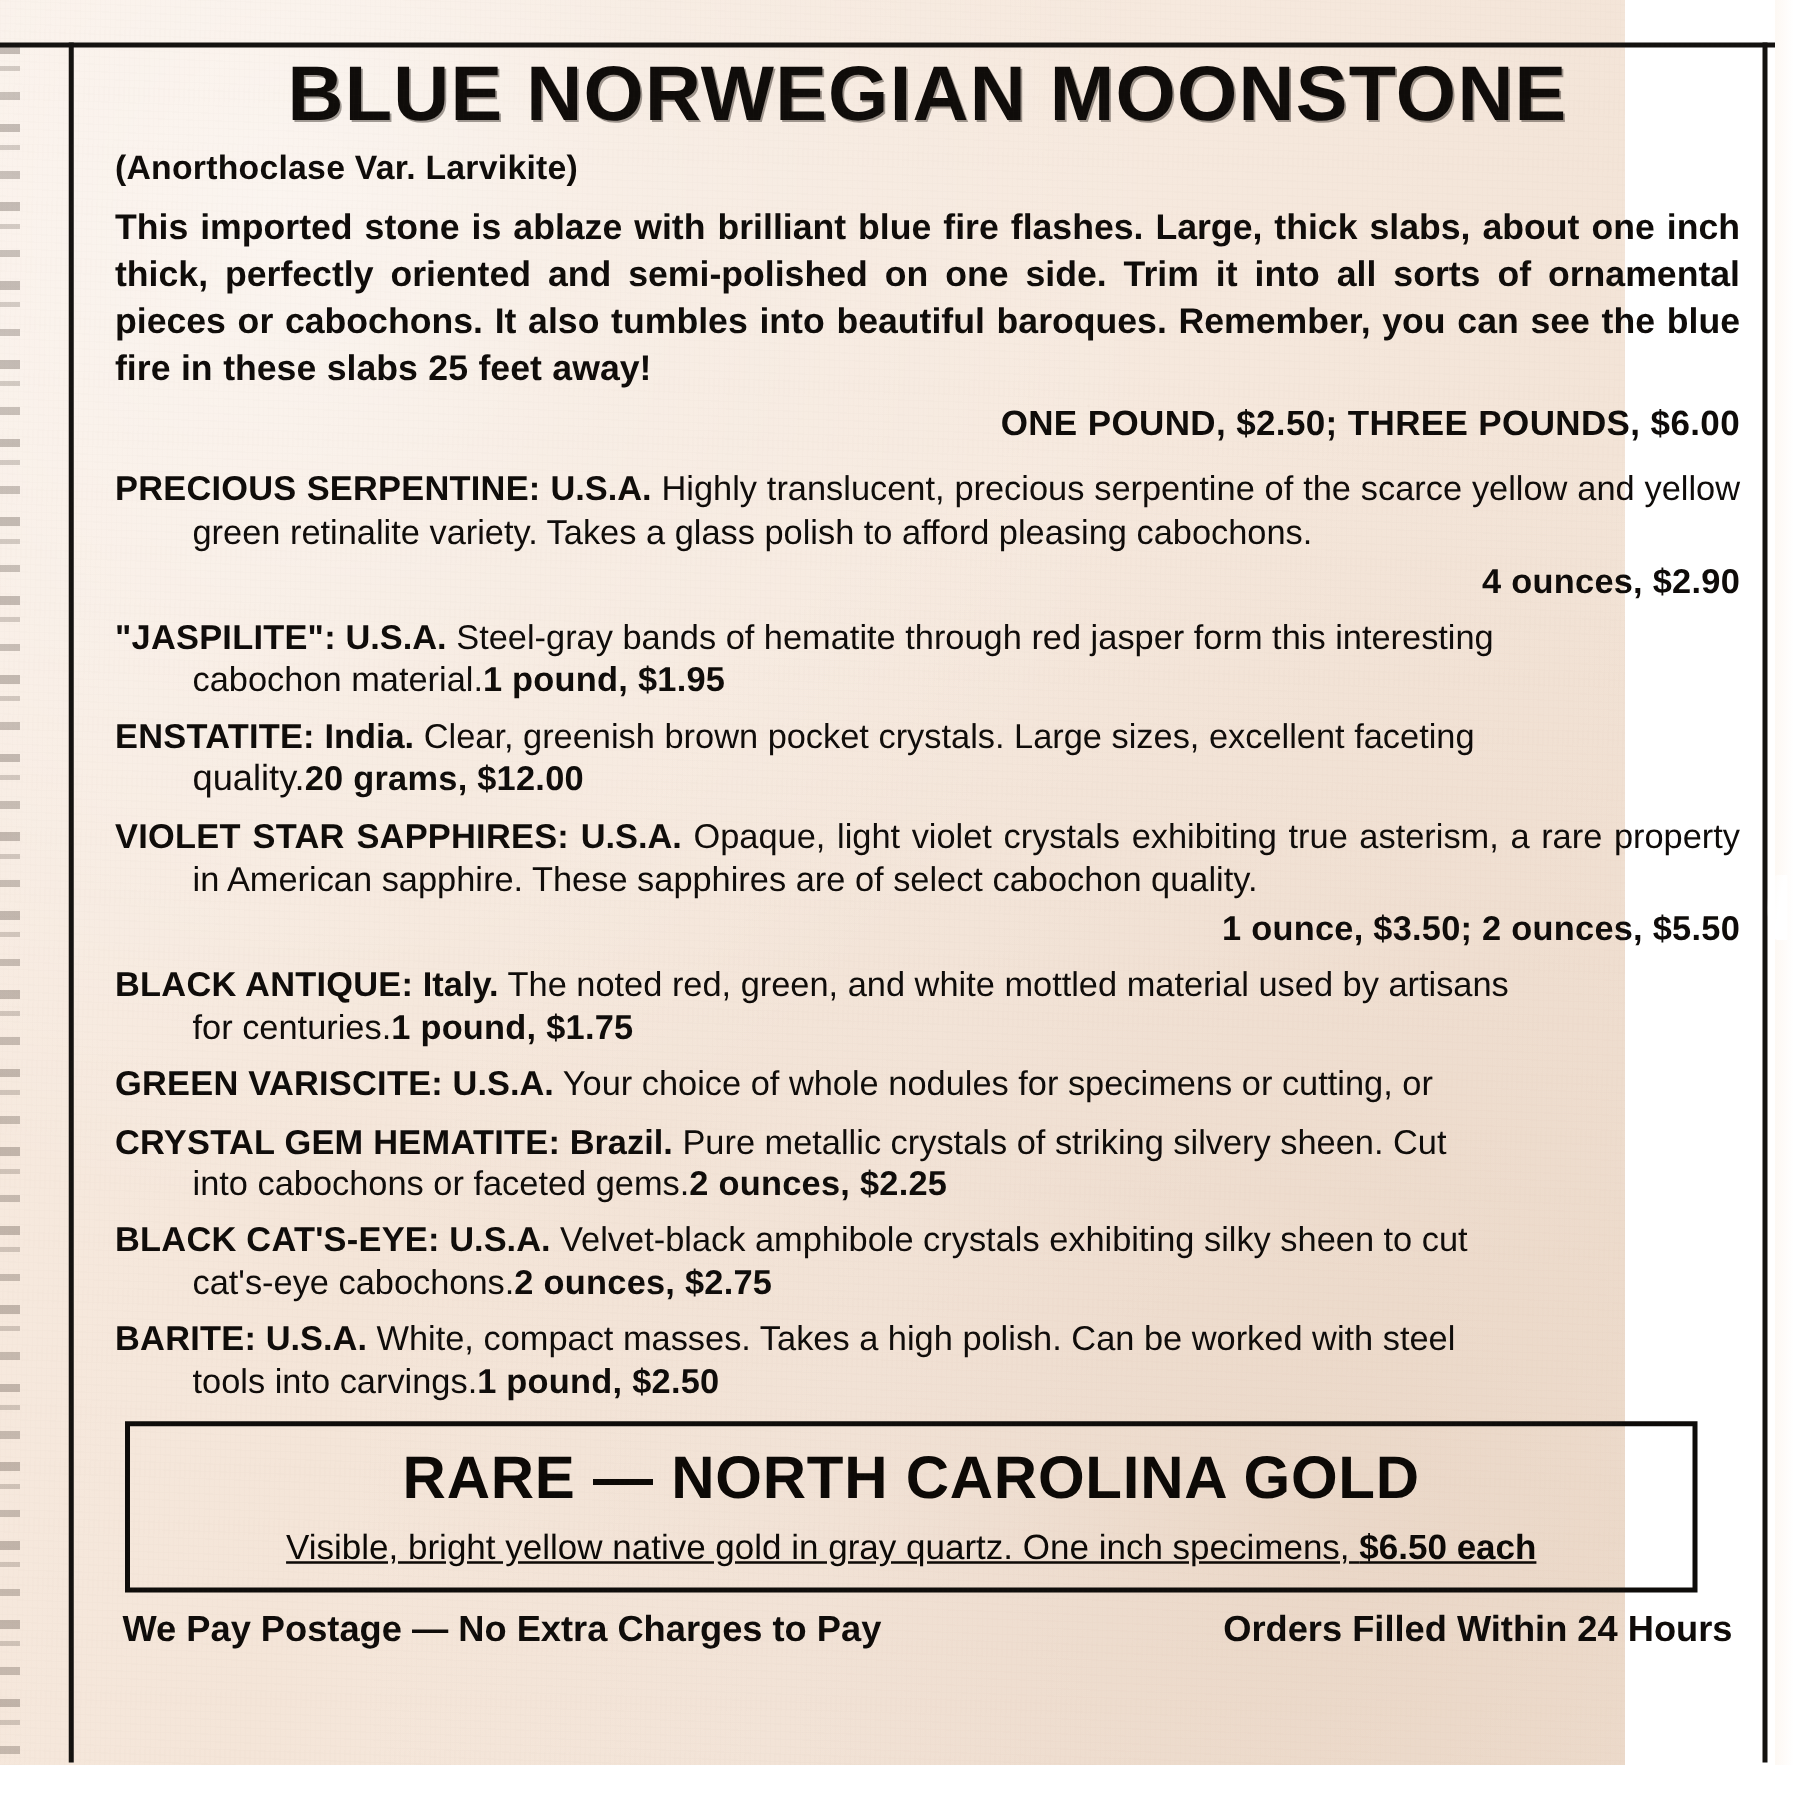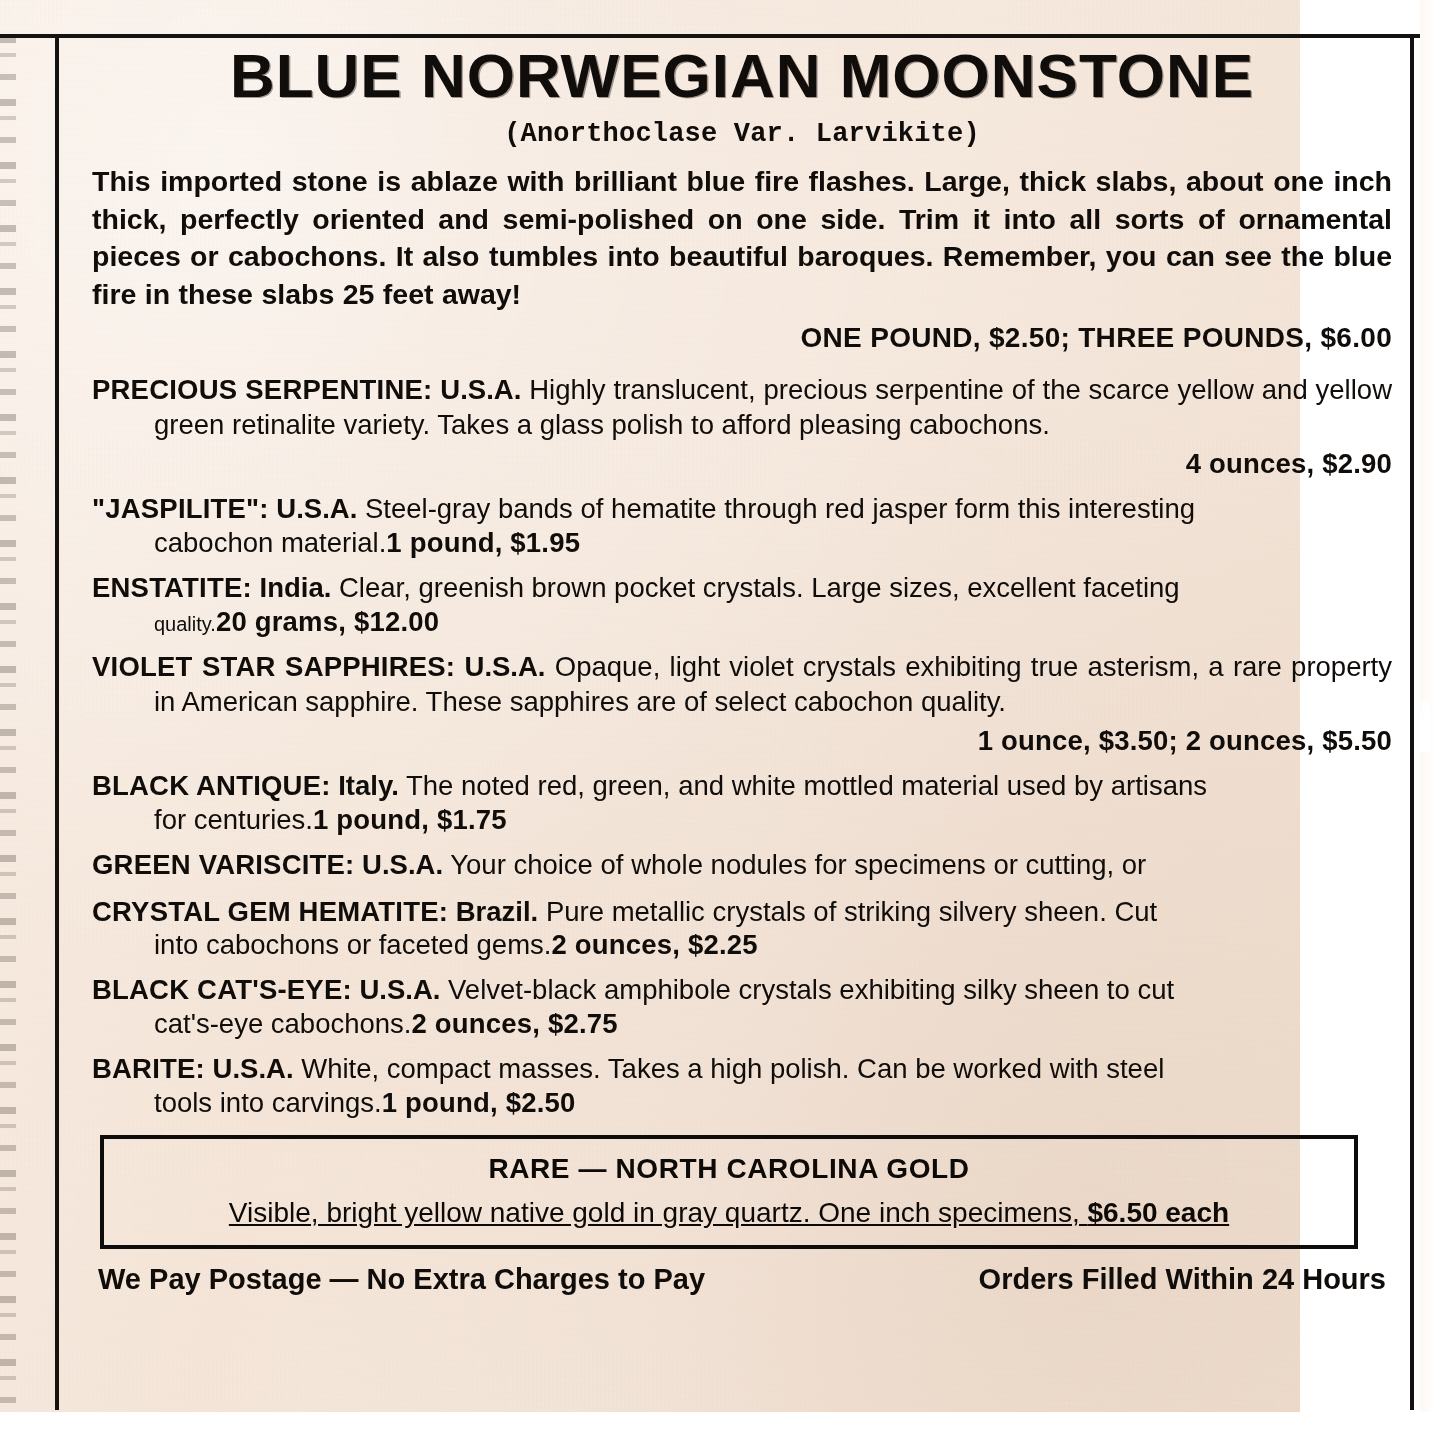--- a/index.html
+++ b/index.html
@@ -120,24 +120,22 @@
     letter-spacing: 1px;
     text-align: center;
     margin: 0;
     padding-top: 4px;
     white-space: nowrap;
     text-shadow: 1.4px 1.4px 0 rgba(30,22,18,.40);
   }
   .subhead {
     font-weight: 700;
     font-size: 27px;
-    text-align: center;
     margin: 12px 0 0 0;
     letter-spacing: .2px;
-    font-family: Liberation Mono, monospace;
   }
 
   .intro {
     font-weight: 700;
     font-size: 28.5px;
     line-height: 1.32;
     margin: 14px 0 0 0;
     text-align: justify;
     text-justify: inter-word;
     word-spacing: .5px;
@@ -203,21 +201,21 @@
   
   .goldbox {
     margin: 16px 0 0 8px;
     width: 1258px;
     border: 4px solid #141210;
     padding: 14px 0 16px 0;
     box-sizing: border-box;
   }
   .goldbox .gold-title {
     font-weight: 700;
-    font-size: 28px;
+    font-size: 48px;
     text-align: center;
     letter-spacing: .6px;
     margin: 0;
   }
   .goldbox .gold-sub {
     font-size: 28px;
     text-align: center;
     margin: 12px 0 0 0;
     text-decoration: underline;
   }
@@ -268,21 +266,21 @@
           <p class="body"><span class="lead-in"><span class="name">"JASPILITE":</span> <span class="origin">U.S.A.</span>  </span><span class="desc">Steel-gray bands of hematite through red jasper form this interesting</span></p>
           <div class="tail">
             <span class="tailtext desc" style="font-size: 27.5px;">cabochon material.</span>
             <span class="dots"></span>
             <span class="price" style="font-size: 27.5px;">1 pound, $1.95</span>
           </div>
         </div>
         <div class="item">
           <p class="body"><span class="lead-in"><span class="name">ENSTATITE:</span> <span class="origin">India.</span>  </span><span class="desc">Clear, greenish brown pocket crystals.  Large sizes, excellent faceting</span></p>
           <div class="tail">
-            <span class="tailtext desc" style="font-size: 20px;">quality.</span>
+            <span class="tailtext desc" style="font-size: 29px;">quality.</span>
             <span class="dots"></span>
             <span class="price" style="font-size: 27.5px;">20 grams, $12.00</span>
           </div>
         </div>
         <div class="item">
         </div>
         <div class="item">
           <p class="body"><span class="lead-in"><span class="name">VIOLET STAR SAPPHIRES:</span> <span class="origin">U.S.A.</span>  </span><span class="desc">Opaque, light violet crystals exhibiting true asterism, a rare property in American sapphire.  These sapphires are of select cabochon quality.</span></p>
           <div class="price-right">1 ounce, $3.50; 2 ounces, $5.50</div>
         </div>

